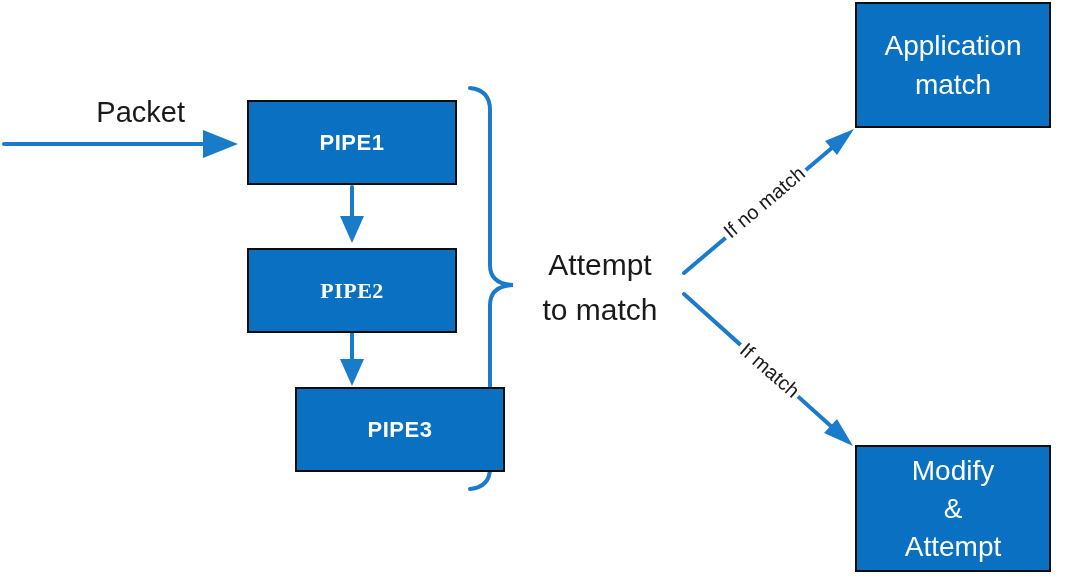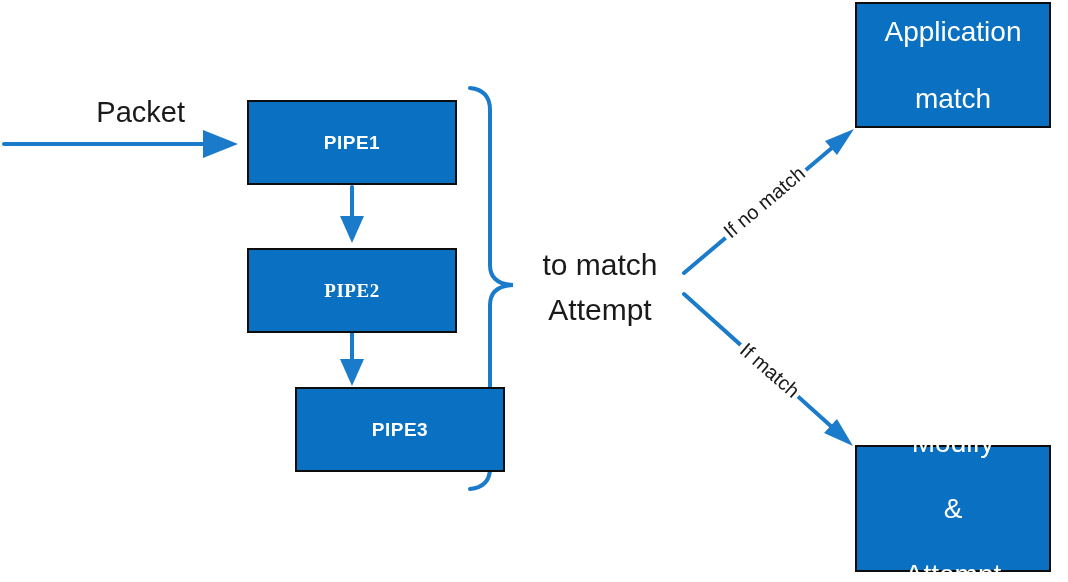--- a/index.html
+++ b/index.html
@@ -32,28 +32,28 @@
     position:absolute;
     background:var(--box-fill);
     border:2.5px solid var(--box-border);
     color:var(--box-text);
     display:flex;flex-direction:column;
     align-items:center;justify-content:center;
     text-align:center;
   }
   .pipe-box{
     left:247px;width:210px;height:85px;
-    font-size:19px;font-weight:bold;letter-spacing:0.5px;
+    font-size:22px;font-weight:bold;letter-spacing:0.5px;
   }
   #pipe1{top:100px;}
   #pipe2{top:248px;font-family:Liberation Serif, serif;}
   #pipe3{top:387px;margin-left:48px;}
   .end-box{
     left:855px;width:196px;
-    font-size:28px;line-height:39px;font-weight:normal;gap:28px;
+    font-size:28px;line-height:39px;font-weight:normal;
   }
   #app-port{top:2px;height:126px;}
   #modify-forward{top:445px;height:127px;line-height:38px;}
   .free-label{
     position:absolute;color:var(--text);
   }
   .packet-label{
     left:40px;top:96px;width:145px;
     text-align:right;font-size:29px;
   }
@@ -116,22 +116,22 @@
     <span>PIPE1</span>
   </div>
   <div class="node pipe-box" id="pipe2">
     <span>PIPE2</span>
   </div>
   <div class="node pipe-box" id="pipe3">
     <span>PIPE3</span>
   </div>
 
   <div class="free-label attempt-label">
+    <div>Attempt</div>
     <div>to match</div>
-    <div>Attempt</div>
   </div>
 
   <div class="free-label edge-label" id="no-match-label">If no match</div>
   <div class="free-label edge-label" id="match-label">If match</div>
 
   <div class="node end-box" id="app-port">
     <div>Application</div>
     <div>match</div>
   </div>
 

